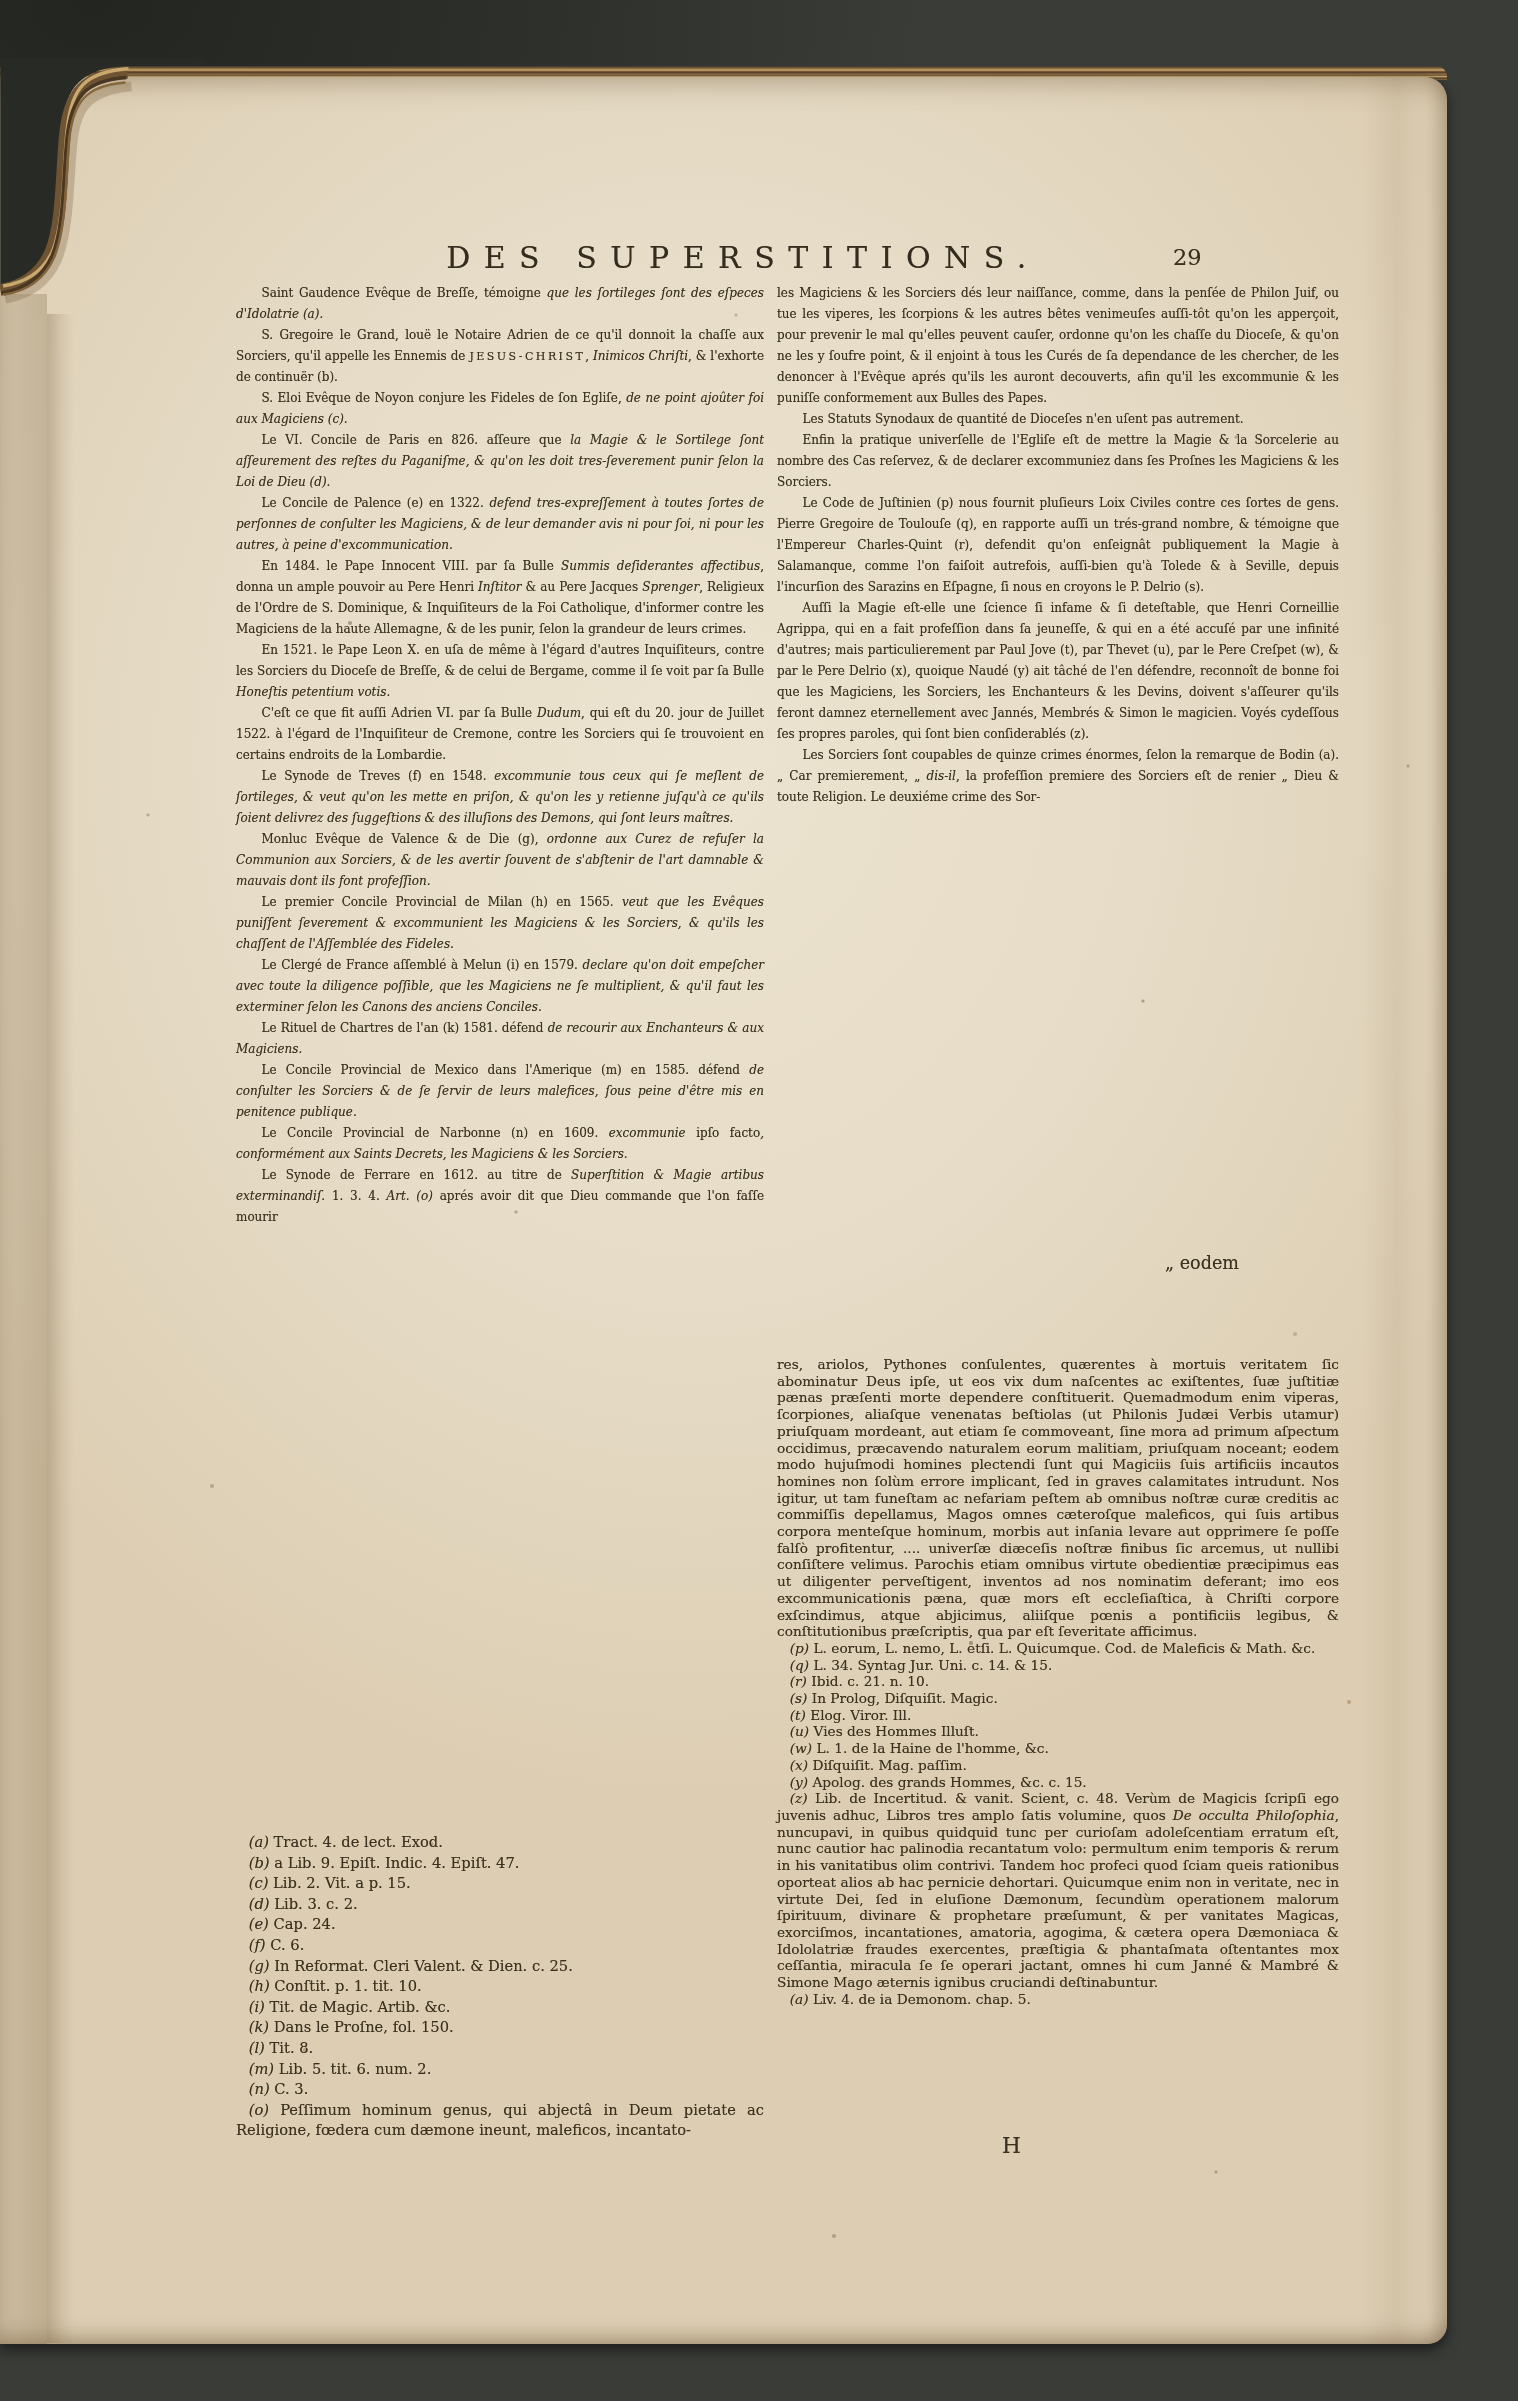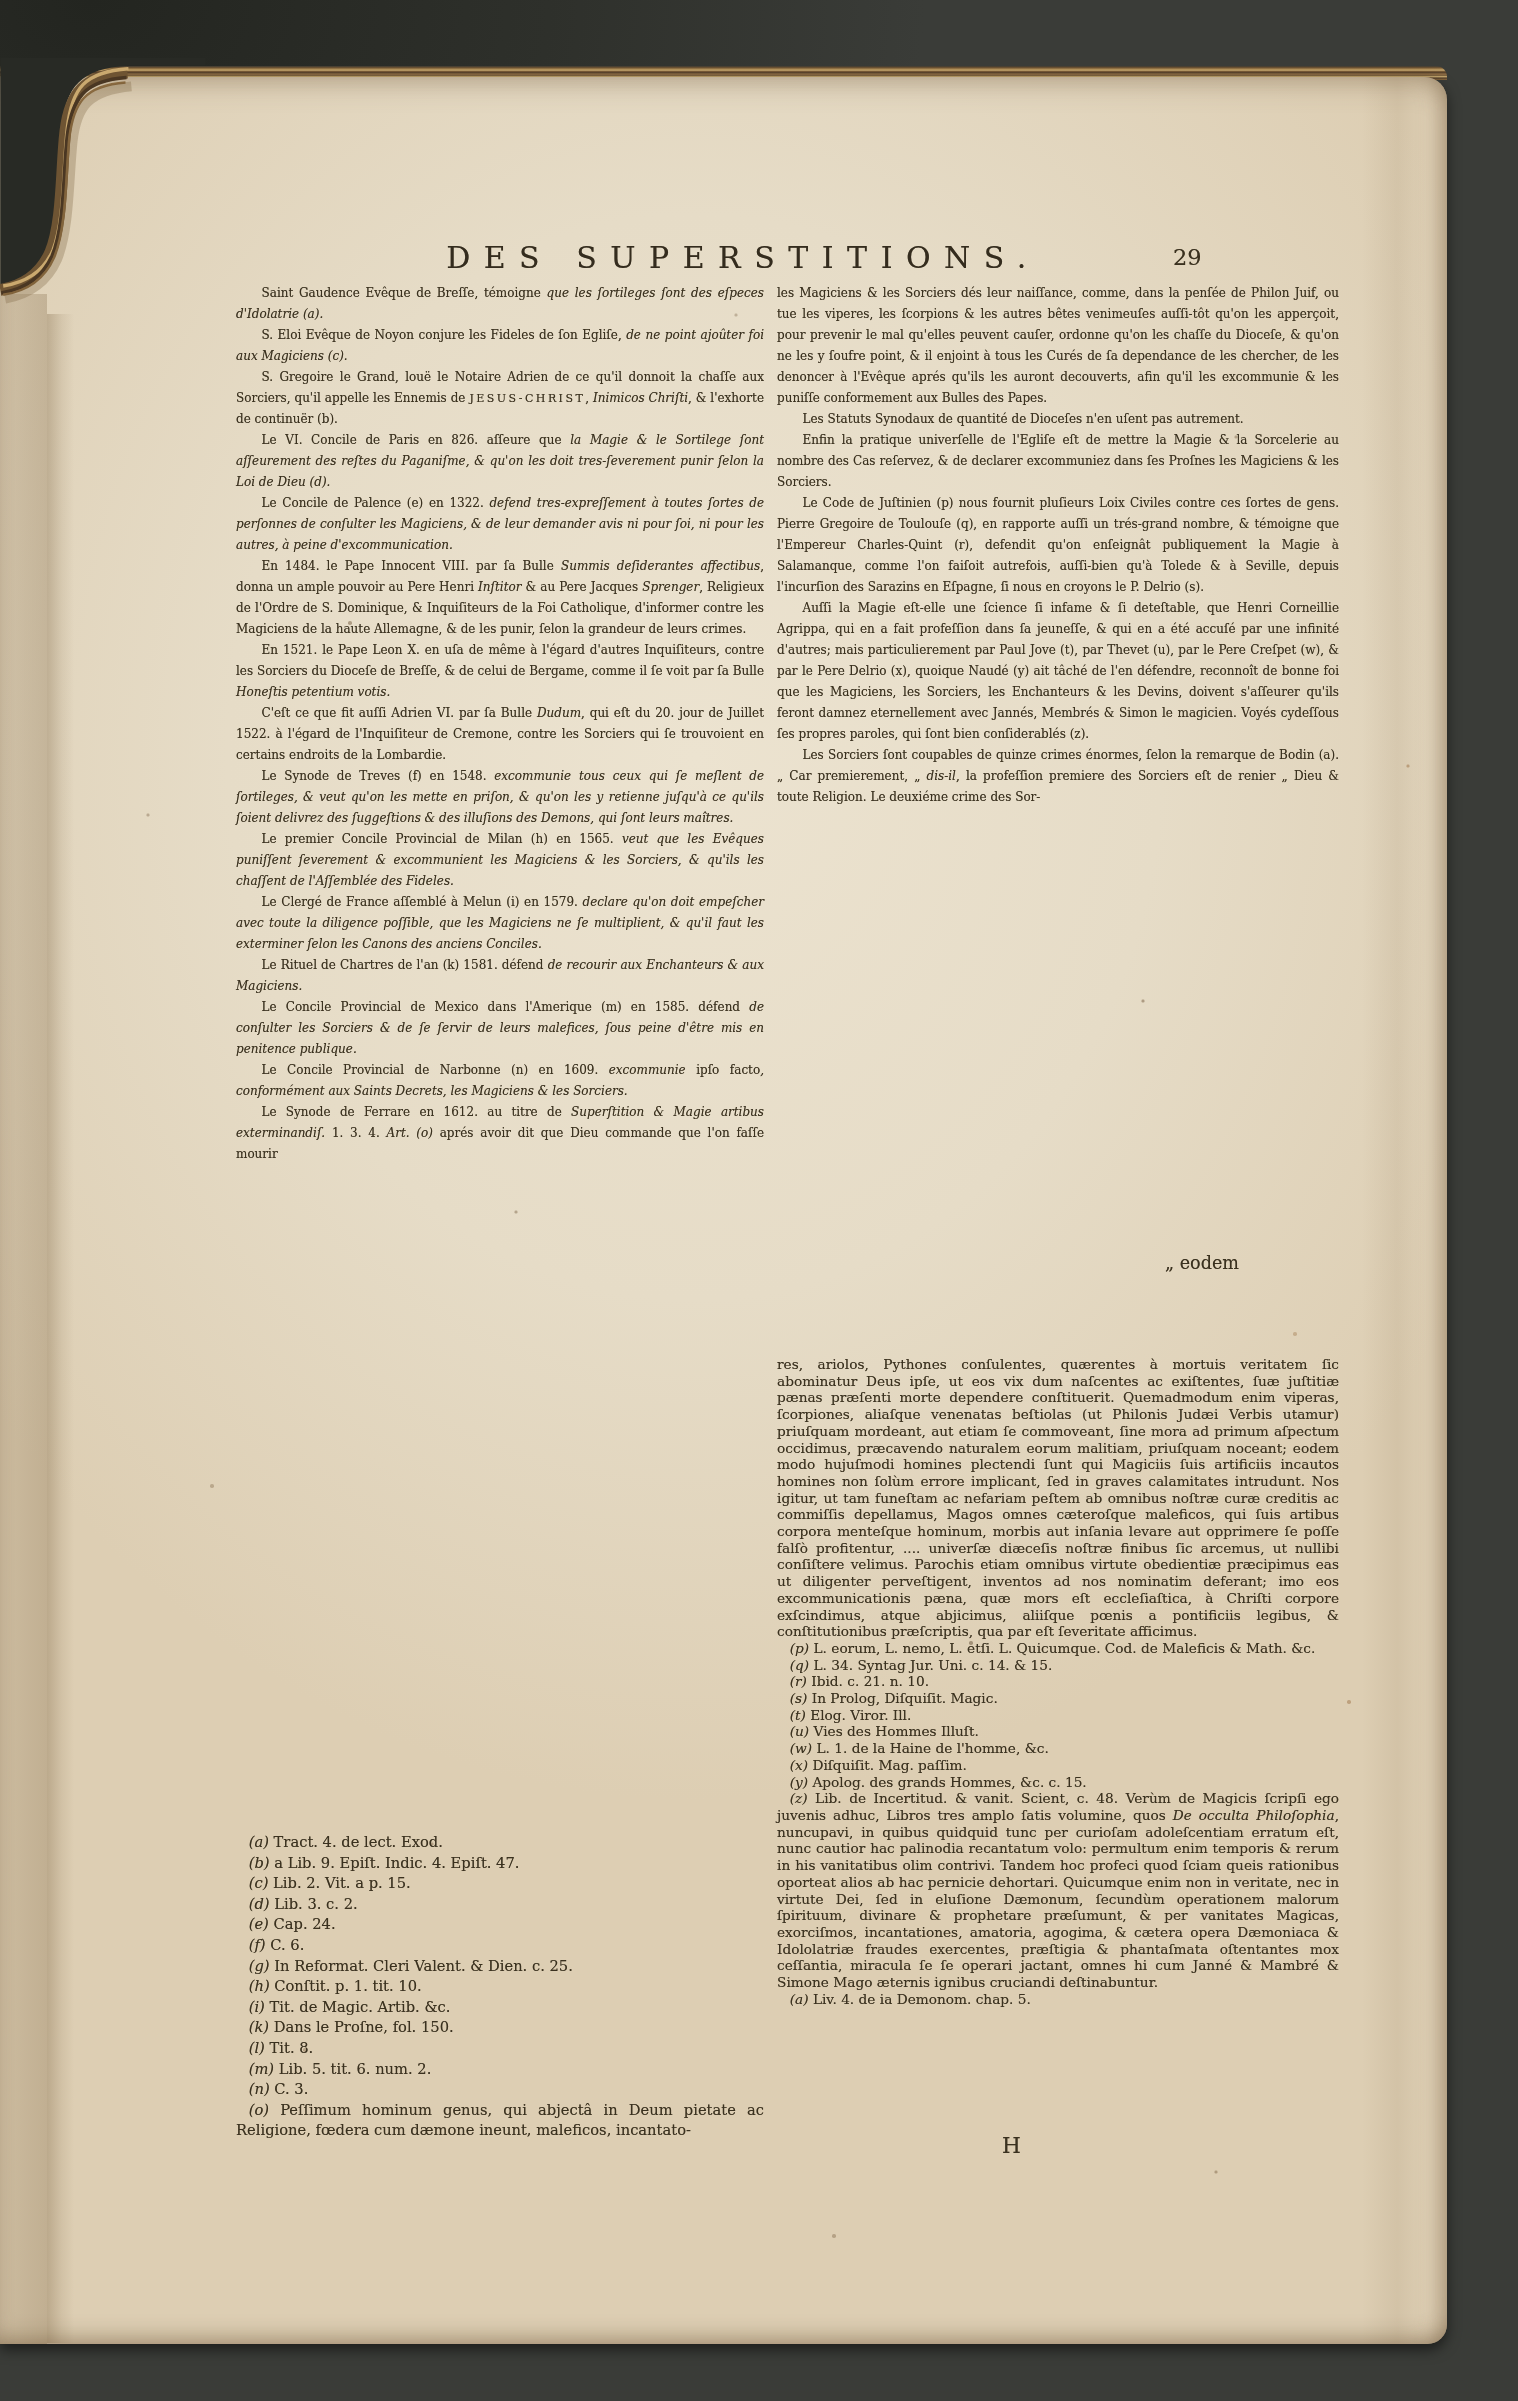--- a/index.html
+++ b/index.html
@@ -90,28 +90,29 @@
 <div class="left-margin-shade"></div>
 <div class="crease"></div>
 <div class="right-fold-shade"></div>
 <div class="speckles"></div>
 
 <div class="running-head printed">DES SUPERSTITIONS.</div>
 <div class="page-num printed">29</div>
 
 <div class="col left printed">
     <p class="para"><span>Saint Gaudence Evêque de Breſſe, témoigne </span><span class="it">que les ſortileges ſont des eſpeces d'Idolatrie (a).</span></p>
+    <p class="para"><span>S. Gregoire le Grand, louë le Notaire Adrien de ce qu'il donnoit la chaſſe aux Sorciers, qu'il appelle les Ennemis de </span><span class="sc">JESUS-CHRIST</span><span>, </span><span class="it">Inimicos Chriſti</span><span>, &amp; l'exhorte de continuër (b).</span></p>
     <p class="para"><span>S. Eloi Evêque de Noyon conjure les Fideles de ſon Egliſe, </span><span class="it">de ne point ajoûter foi aux Magiciens (c).</span></p>
-    <p class="para"><span>S. Gregoire le Grand, louë le Notaire Adrien de ce qu'il donnoit la chaſſe aux Sorciers, qu'il appelle les Ennemis de </span><span class="sc">JESUS-CHRIST</span><span>, </span><span class="it">Inimicos Chriſti</span><span>, &amp; l'exhorte de continuër (b).</span></p>
     <p class="para"><span>Le VI. Concile de Paris en 826. aſſeure que </span><span class="it">la Magie &amp; le Sortilege ſont aſſeurement des reſtes du Paganiſme, &amp; qu'on les doit tres-ſeverement punir ſelon la Loi de Dieu (d).</span></p>
     <p class="para"><span>Le Concile de Palence (e) en 1322. </span><span class="it">defend tres-expreſſement à toutes ſortes de perſonnes de conſulter les Magiciens, &amp; de leur demander avis ni pour ſoi, ni pour les autres, à peine d'excommunication.</span></p>
     <p class="para"><span>En 1484. le Pape Innocent VIII. par ſa Bulle </span><span class="it">Summis deſiderantes affectibus</span><span>, donna un ample pouvoir au Pere Henri </span><span class="it">Inſtitor</span><span> &amp; au Pere Jacques </span><span class="it">Sprenger</span><span>, Religieux de l'Ordre de S. Dominique, &amp; Inquiſiteurs de la Foi Catholique, d'informer contre les Magiciens de la haute Allemagne, &amp; de les punir, ſelon la grandeur de leurs crimes.</span></p>
     <p class="para"><span>En 1521. le Pape Leon X. en uſa de même à l'égard d'autres Inquiſiteurs, contre les Sorciers du Dioceſe de Breſſe, &amp; de celui de Bergame, comme il ſe voit par ſa Bulle </span><span class="it">Honeſtis petentium votis.</span></p>
     <p class="para"><span>C'eſt ce que fit auſſi Adrien VI. par ſa Bulle </span><span class="it">Dudum</span><span>, qui eſt du 20. jour de Juillet 1522. à l'égard de l'Inquiſiteur de Cremone, contre les Sorciers qui ſe trouvoient en certains endroits de la Lombardie.</span></p>
     <p class="para"><span>Le Synode de Treves (f) en 1548. </span><span class="it">excommunie tous ceux qui ſe meſlent de ſortileges, &amp; veut qu'on les mette en priſon, &amp; qu'on les y retienne juſqu'à ce qu'ils ſoient delivrez des ſuggeſtions &amp; des illuſions des Demons, qui ſont leurs maîtres.</span></p>
+    <p class="para"><span>Monluc Evêque de Valence &amp; de Die (g), </span><span class="it">ordonne aux Curez de refuſer la Communion aux Sorciers, &amp; de les avertir ſouvent de s'abſtenir de l'art damnable &amp; mauvais dont ils font profeſſion.</span></p>
     <p class="para"><span>Le premier Concile Provincial de Milan (h) en 1565. </span><span class="it">veut que les Evêques puniſſent ſeverement &amp; excommunient les Magiciens &amp; les Sorciers, &amp; qu'ils les chaſſent de l'Aſſemblée des Fideles.</span></p>
     <p class="para"><span>Le Clergé de France aſſemblé à Melun (i) en 1579. </span><span class="it">declare qu'on doit empeſcher avec toute la diligence poſſible, que les Magiciens ne ſe multiplient, &amp; qu'il faut les exterminer ſelon les Canons des anciens Conciles.</span></p>
     <p class="para"><span>Le Rituel de Chartres de l'an (k) 1581. défend </span><span class="it">de recourir aux Enchanteurs &amp; aux Magiciens.</span></p>
     <p class="para"><span>Le Concile Provincial de Mexico dans l'Amerique (m) en 1585. défend </span><span class="it">de conſulter les Sorciers &amp; de ſe ſervir de leurs malefices, ſous peine d'être mis en penitence publique.</span></p>
     <p class="para"><span>Le Concile Provincial de Narbonne (n) en 1609. </span><span class="it">excommunie </span><span>ipſo facto</span><span class="it">, conformément aux Saints Decrets, les Magiciens &amp; les Sorciers.</span></p>
     <p class="para"><span>Le Synode de Ferrare en 1612. au titre de </span><span class="it">Superſtition &amp; Magie artibus exterminandiſ.</span><span> 1. 3. 4. </span><span class="it">Art. (o)</span><span> aprés avoir dit que Dieu commande que l'on faſſe mourir</span></p>
   </div>
 
 <div class="col right printed">
     <p class="para ni"><span>les Magiciens &amp; les Sorciers dés leur naiſſance, comme, dans la penſée de Philon Juif, ou tue les viperes, les ſcorpions &amp; les autres bêtes venimeuſes auſſi-tôt qu'on les apperçoit, pour prevenir le mal qu'elles peuvent cauſer, ordonne qu'on les chaſſe du Dioceſe, &amp; qu'on ne les y ſoufre point, &amp; il enjoint à tous les Curés de ſa dependance de les chercher, de les denoncer à l'Evêque aprés qu'ils les auront decouverts, afin qu'il les excommunie &amp; les puniſſe conformement aux Bulles des Papes.</span></p>

